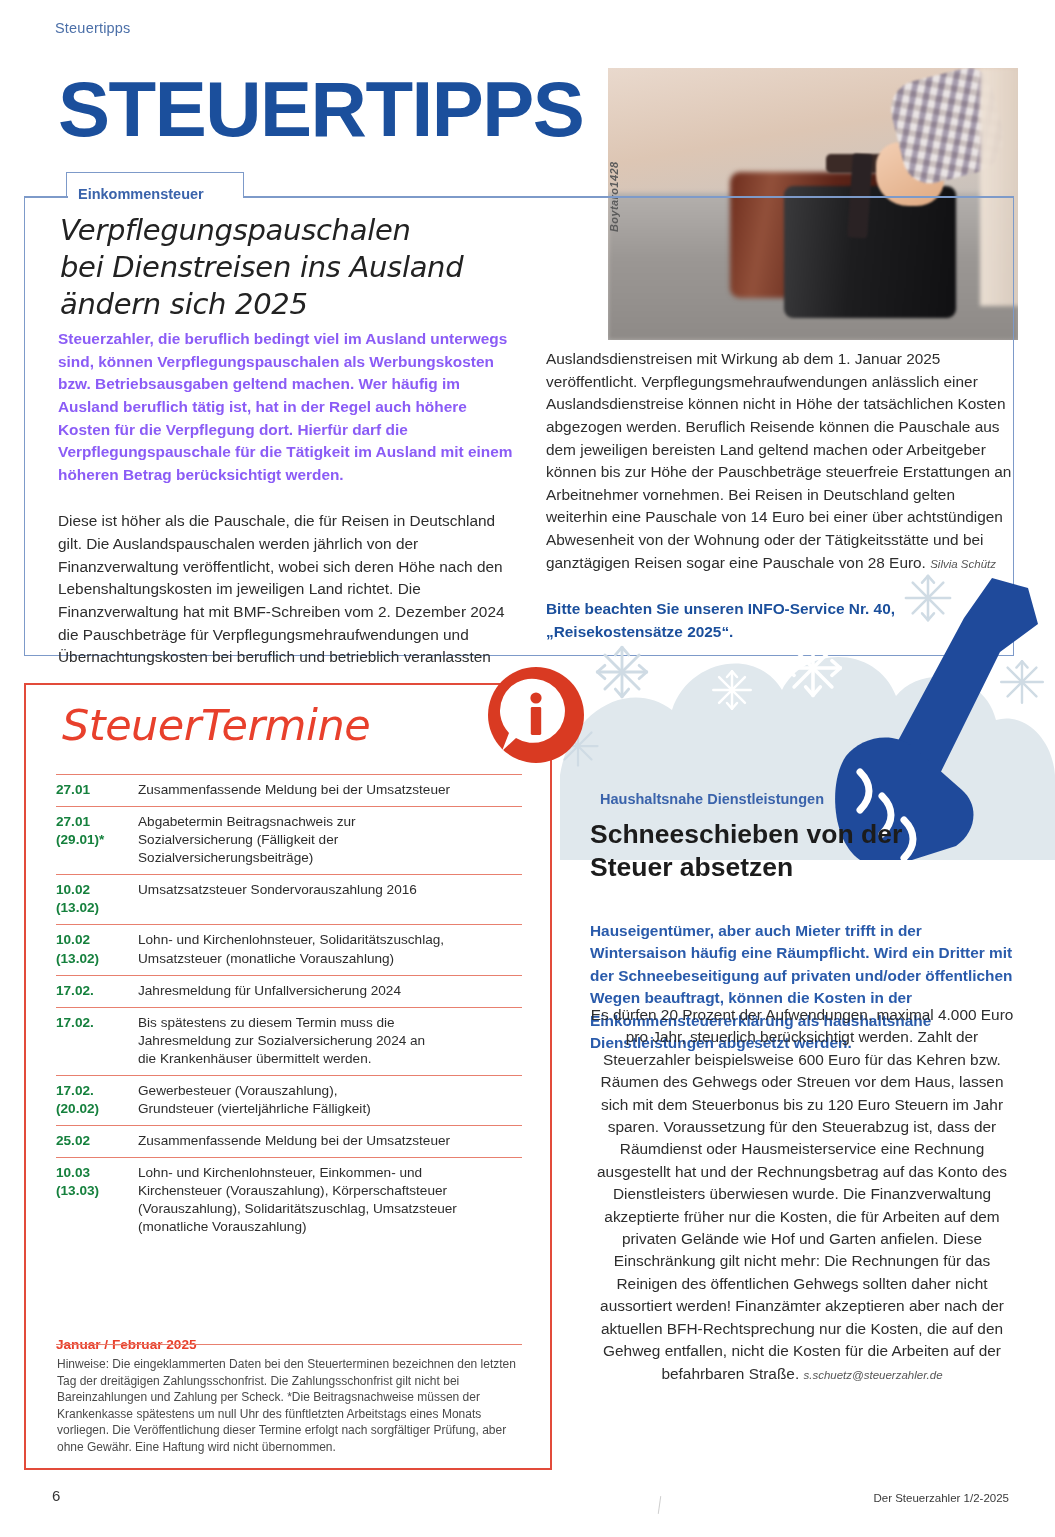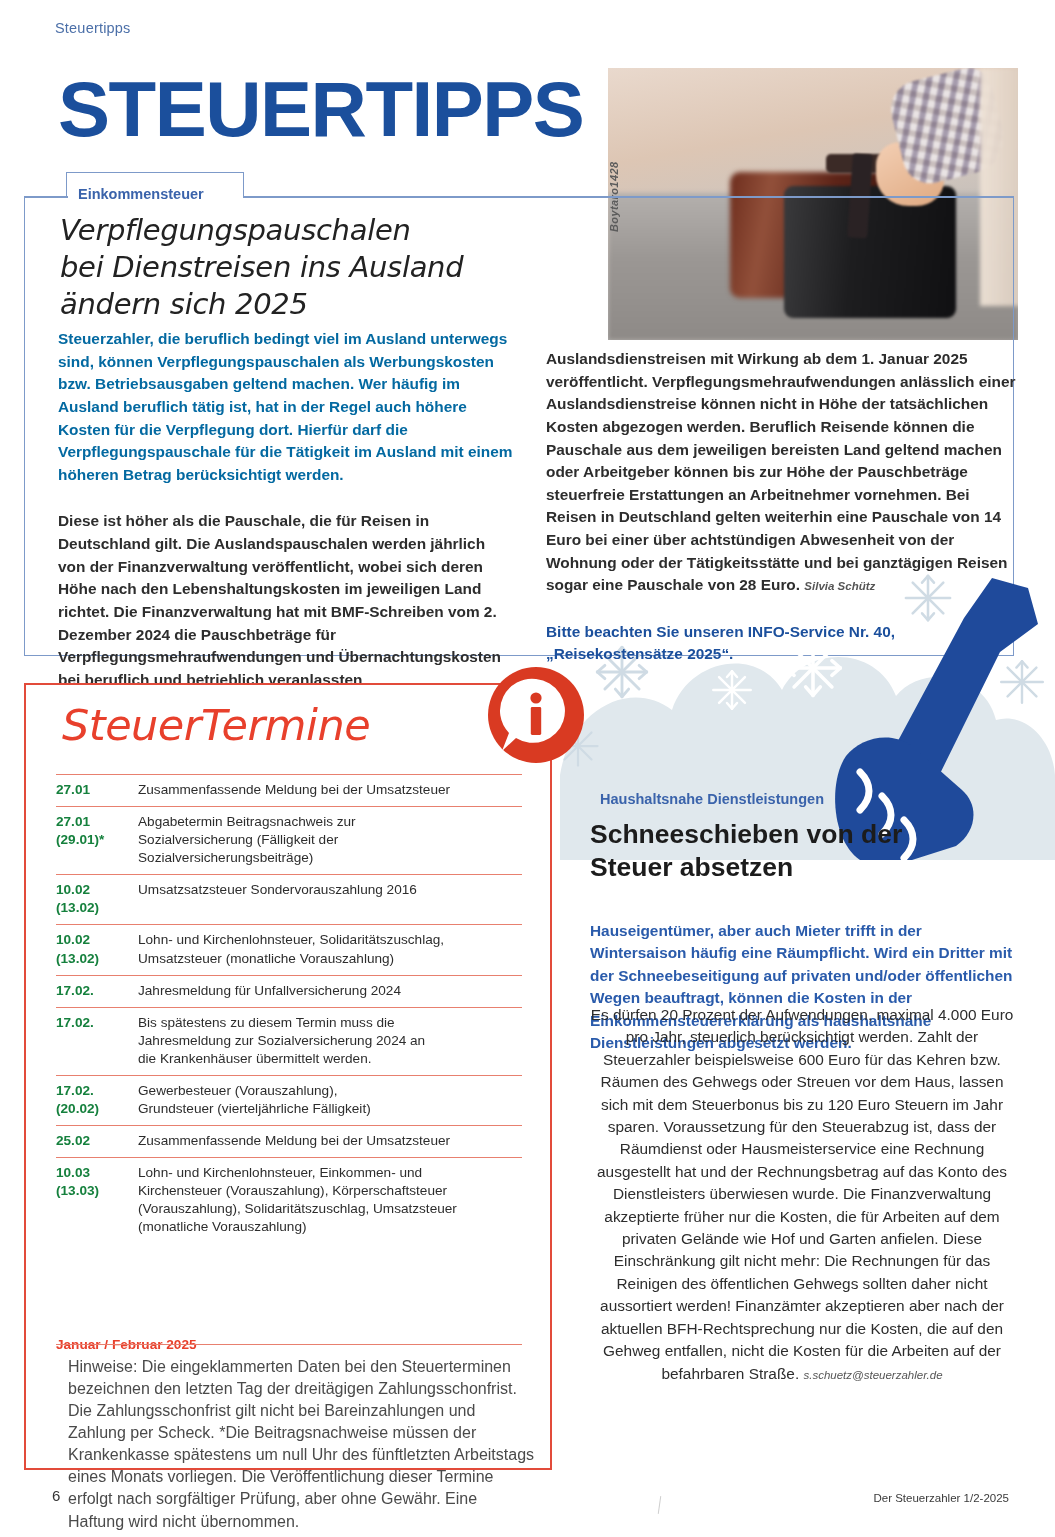--- a/index.html
+++ b/index.html
@@ -113,25 +113,25 @@
   }
 
   
   .col-left{
     position:absolute;left:58px;top:328px;width:455px;
   }
   .col-right{
     position:absolute;left:546px;top:348px;width:470px;
   }
   .lead{
-    font-size:15.4px;line-height:1.47;color:#0369a1;font-weight:bold;
+    font-size:15.4px;line-height:1.47;color:#8b5cf6;font-weight:bold;
     margin:0 0 24px 0;
   }
   .body-p{
-    font-size:15.4px;line-height:1.47;color:#2d2d2d;margin:0 0 16px 0;font-weight:bold;
+    font-size:15.4px;line-height:1.47;color:#2d2d2d;margin:0 0 16px 0;
   }
   .byline{
     font-size:11.5px;font-style:italic;color:#555;
   }
   .infoline{
     font-size:15.4px;line-height:1.45;color:#1b4f9c;font-weight:bold;margin:24px 0 0 0;
   }
 
   
   .winter-art{
@@ -172,22 +172,22 @@
   table.termine td.desc{white-space:pre-line;}
   .termine-bottomline{
     position:absolute;left:56px;width:466px;height:1.4px;background:#e8806f;
   }
 
   .termine-month{
     position:absolute;left:56px;top:1337px;
     font-size:13.6px;font-weight:bold;color:#e8402c;
   }
   .termine-note{
-    position:absolute;left:68px;top:1356px;width:468px;
-    font-size:16px;line-height:1.38;color:#4a4a4a;
+    position:absolute;left:57px;top:1356px;width:468px;
+    font-size:12px;line-height:1.38;color:#4a4a4a;
   }
 
   
   .art2-tag{
     position:absolute;left:600px;top:791px;
     font-size:14.5px;font-weight:600;color:#3a63ab;
   }
   .art2-headline{
     position:absolute;left:590px;top:818px;width:420px;
     font-size:26.5px;font-weight:bold;line-height:1.25;color:#1c1c1c;

